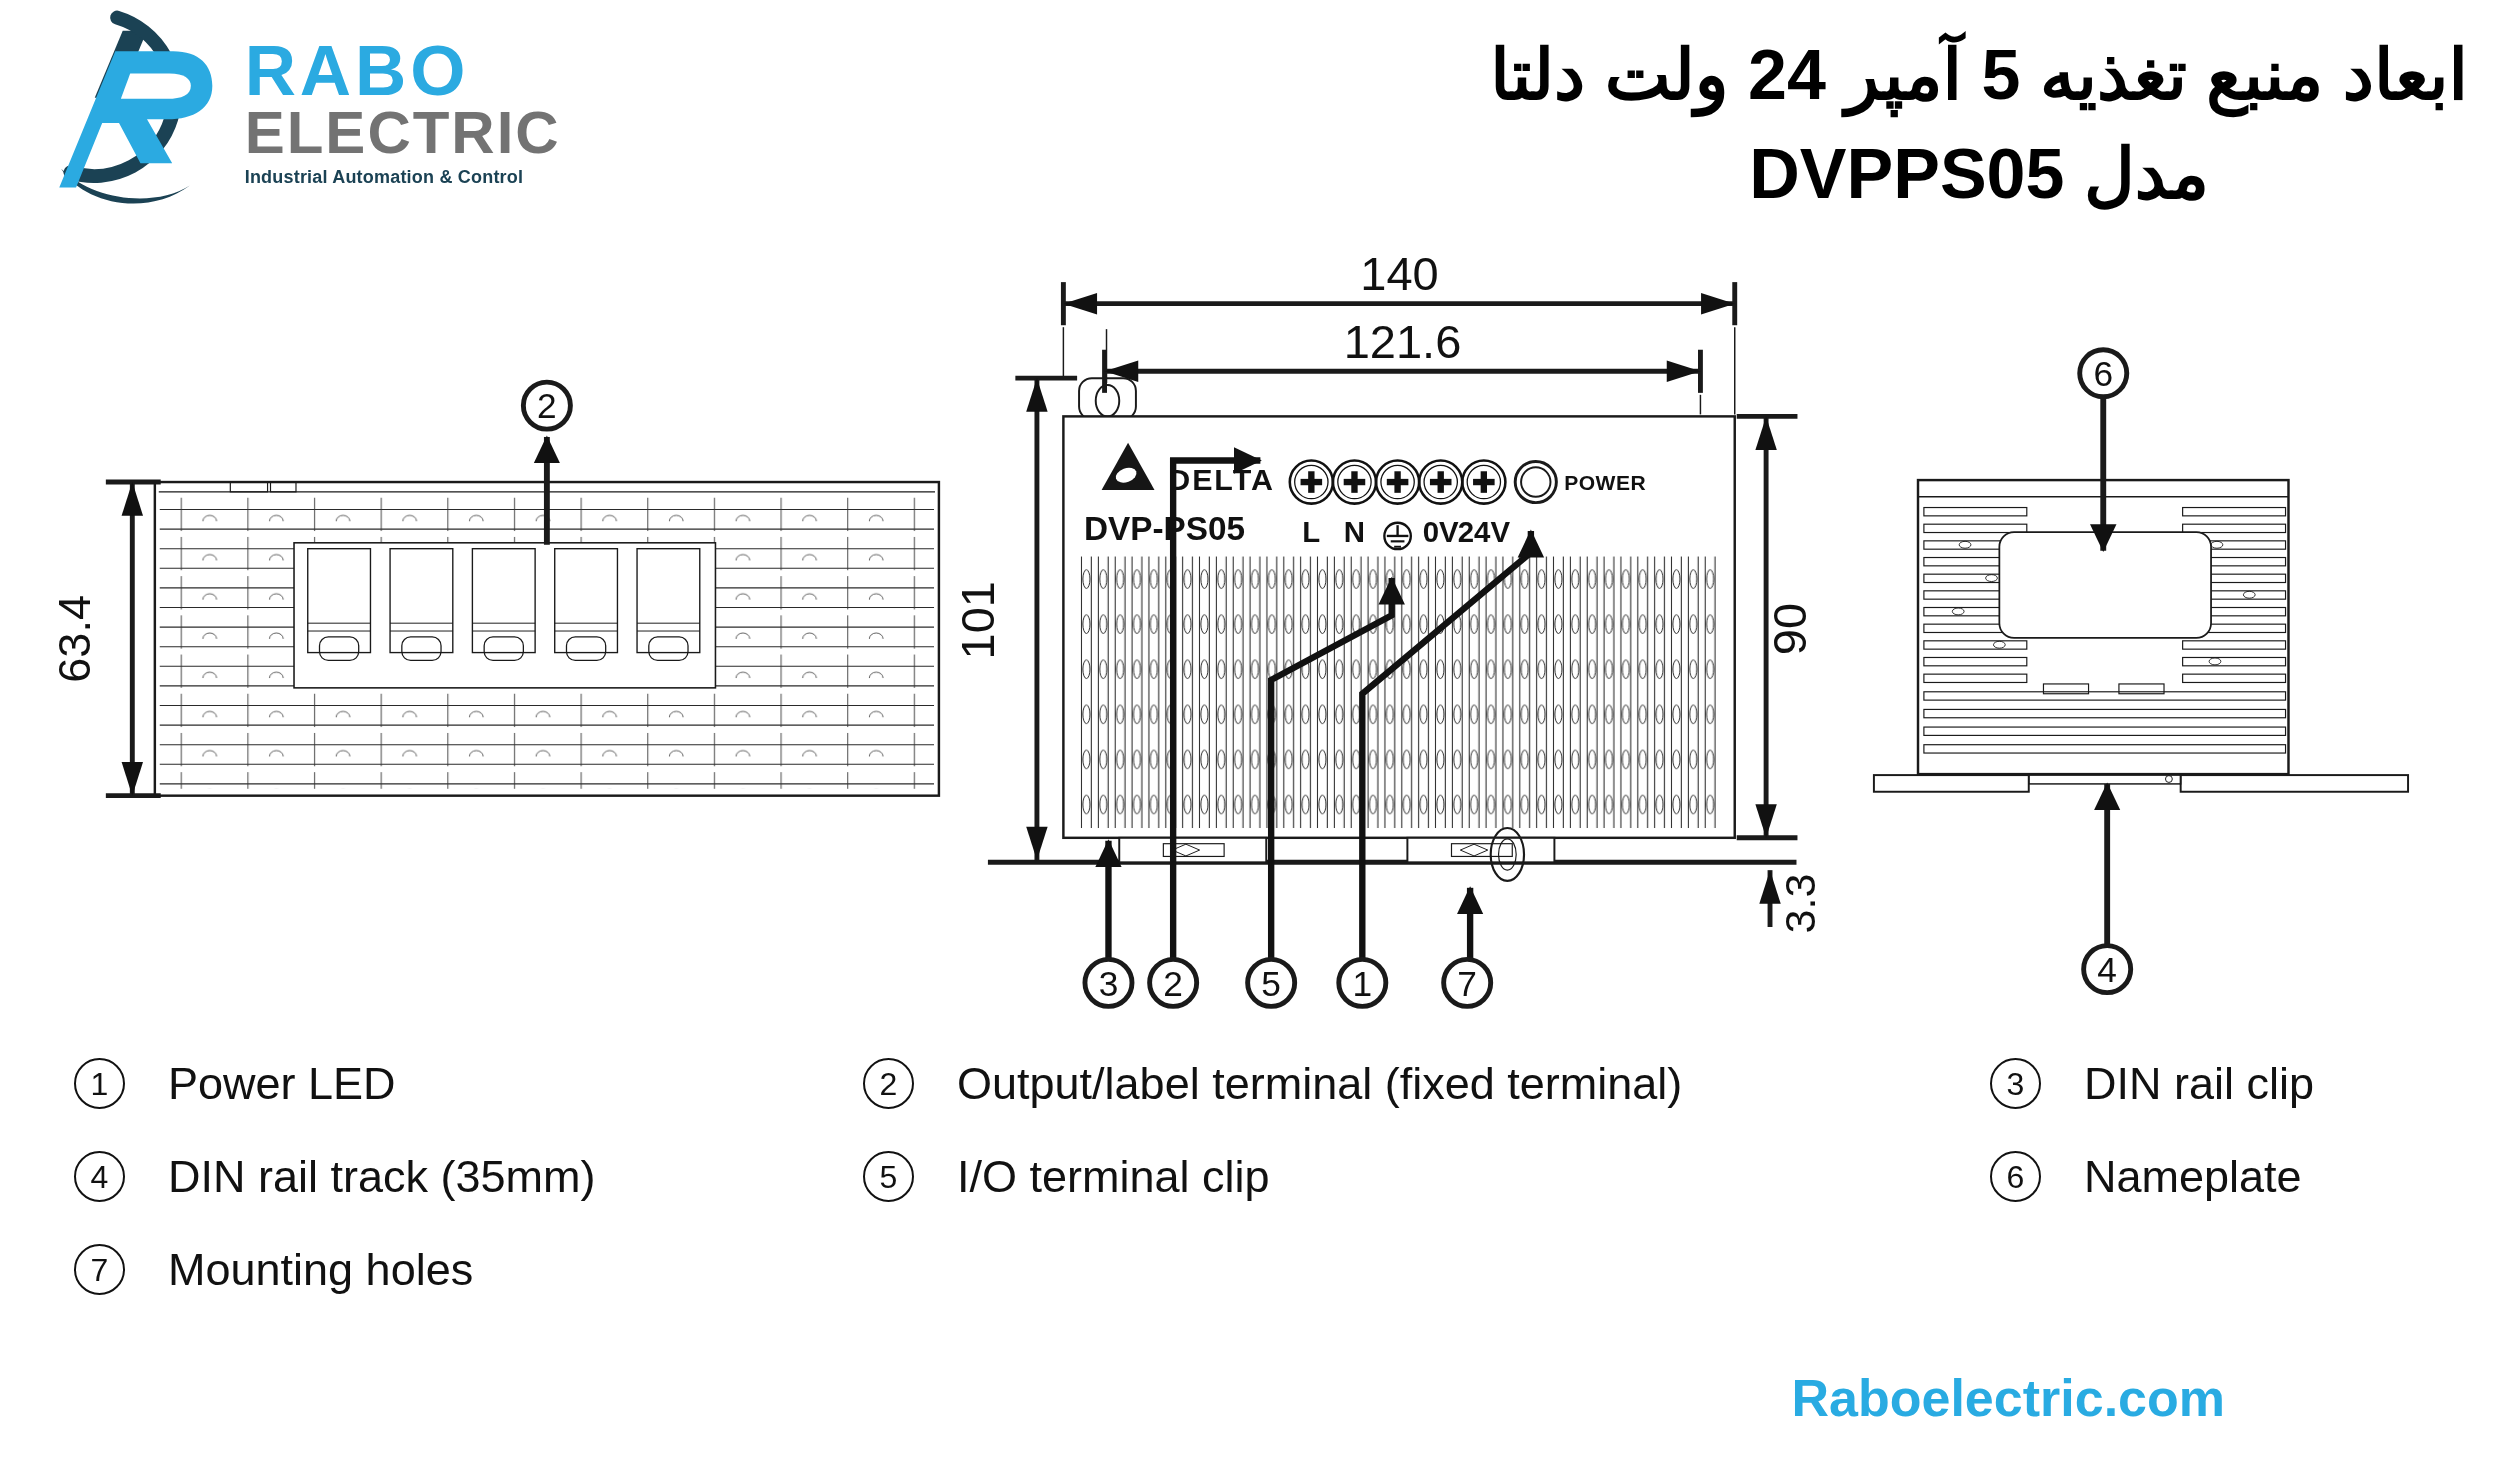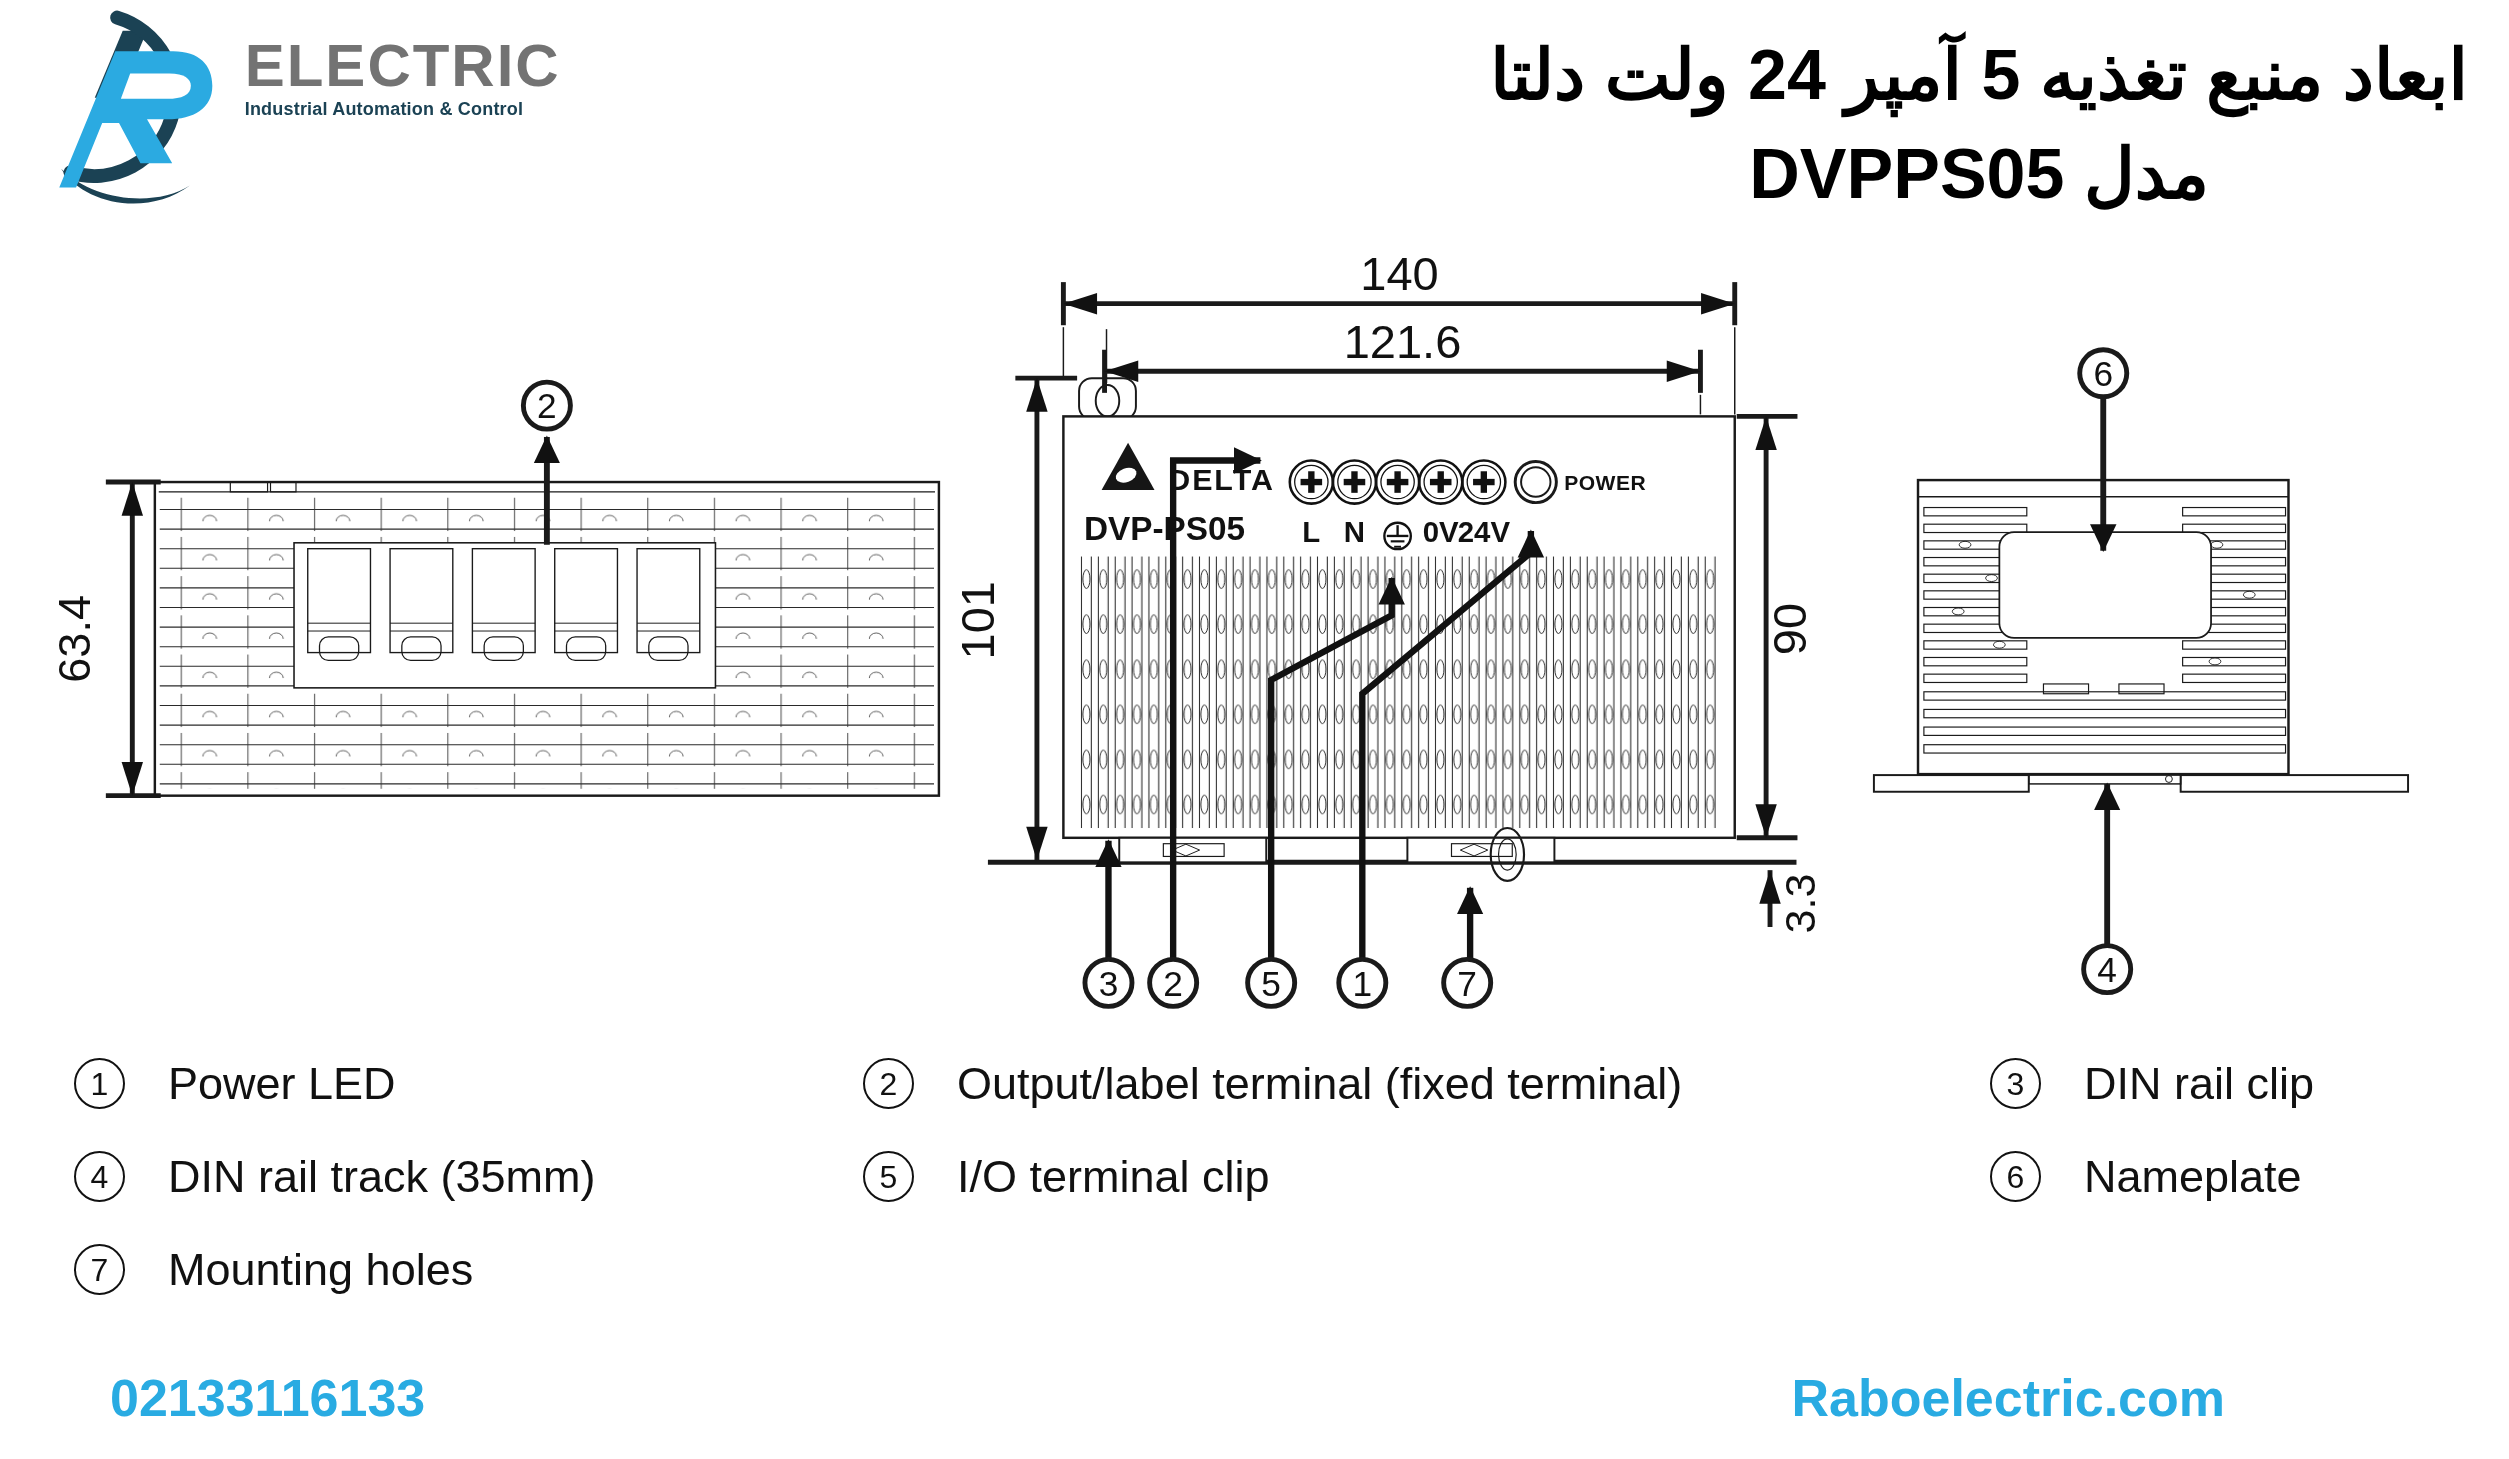--- a/index.html
+++ b/index.html
@@ -37,20 +37,21 @@
 
 <div id="logo">
   <svg width="196" height="202" viewBox="0 0 210 215">
     <path d="M64,102 L94,30 L120,30 L90,102 Z" fill="#1B4254"></path>
     <path d="M88,16 A86,86 0 1 1 38,182" fill="none" stroke="#1B4254" stroke-width="15" stroke-linecap="round"></path>
     <path d="M28,178 C62,212 128,220 166,196 C120,230 52,216 28,178 Z" fill="#1B4254"></path>
     <path d="M26,198 L86,52 L148,52 C176,52 190,67 190,89 C190,113 170,125 142,125 L120,125 L147,172 L113,172 L90,129 L72,129 L44,198 Z" fill="#2BAAE1"></path>
     <path d="M102,76 L144,76 C160,76 167,82 167,89 C167,99 157,103 142,103 L92,103 Z" fill="#ffffff"></path>
   </svg>
   <div class="logo-text">
+    <div class="brand">RABO</div>
     <div class="brand-sub">ELECTRIC</div>
     <div class="tagline">Industrial Automation &amp; Control</div>
   </div>
 </div>
 
 <div id="fa-title">
   <div>ابعاد منبع تغذیه 5 آمپر 24 ولت دلتا</div>
   <div>مدل DVPPS05</div>
 </div>
 
@@ -375,17 +376,16 @@
       <span class="lnum">3</span>
       <span class="llab">DIN rail clip</span>
     </div>
     <div class="li">
       <span class="lnum">6</span>
       <span class="llab">Nameplate</span>
     </div>
   </div>
 </div>
 
-<div class="footer-item" id="phone">02133116133</div>
 <div class="footer-item" id="site">Raboelectric.com</div>
 
 </div>
 
 
 </body></html>

